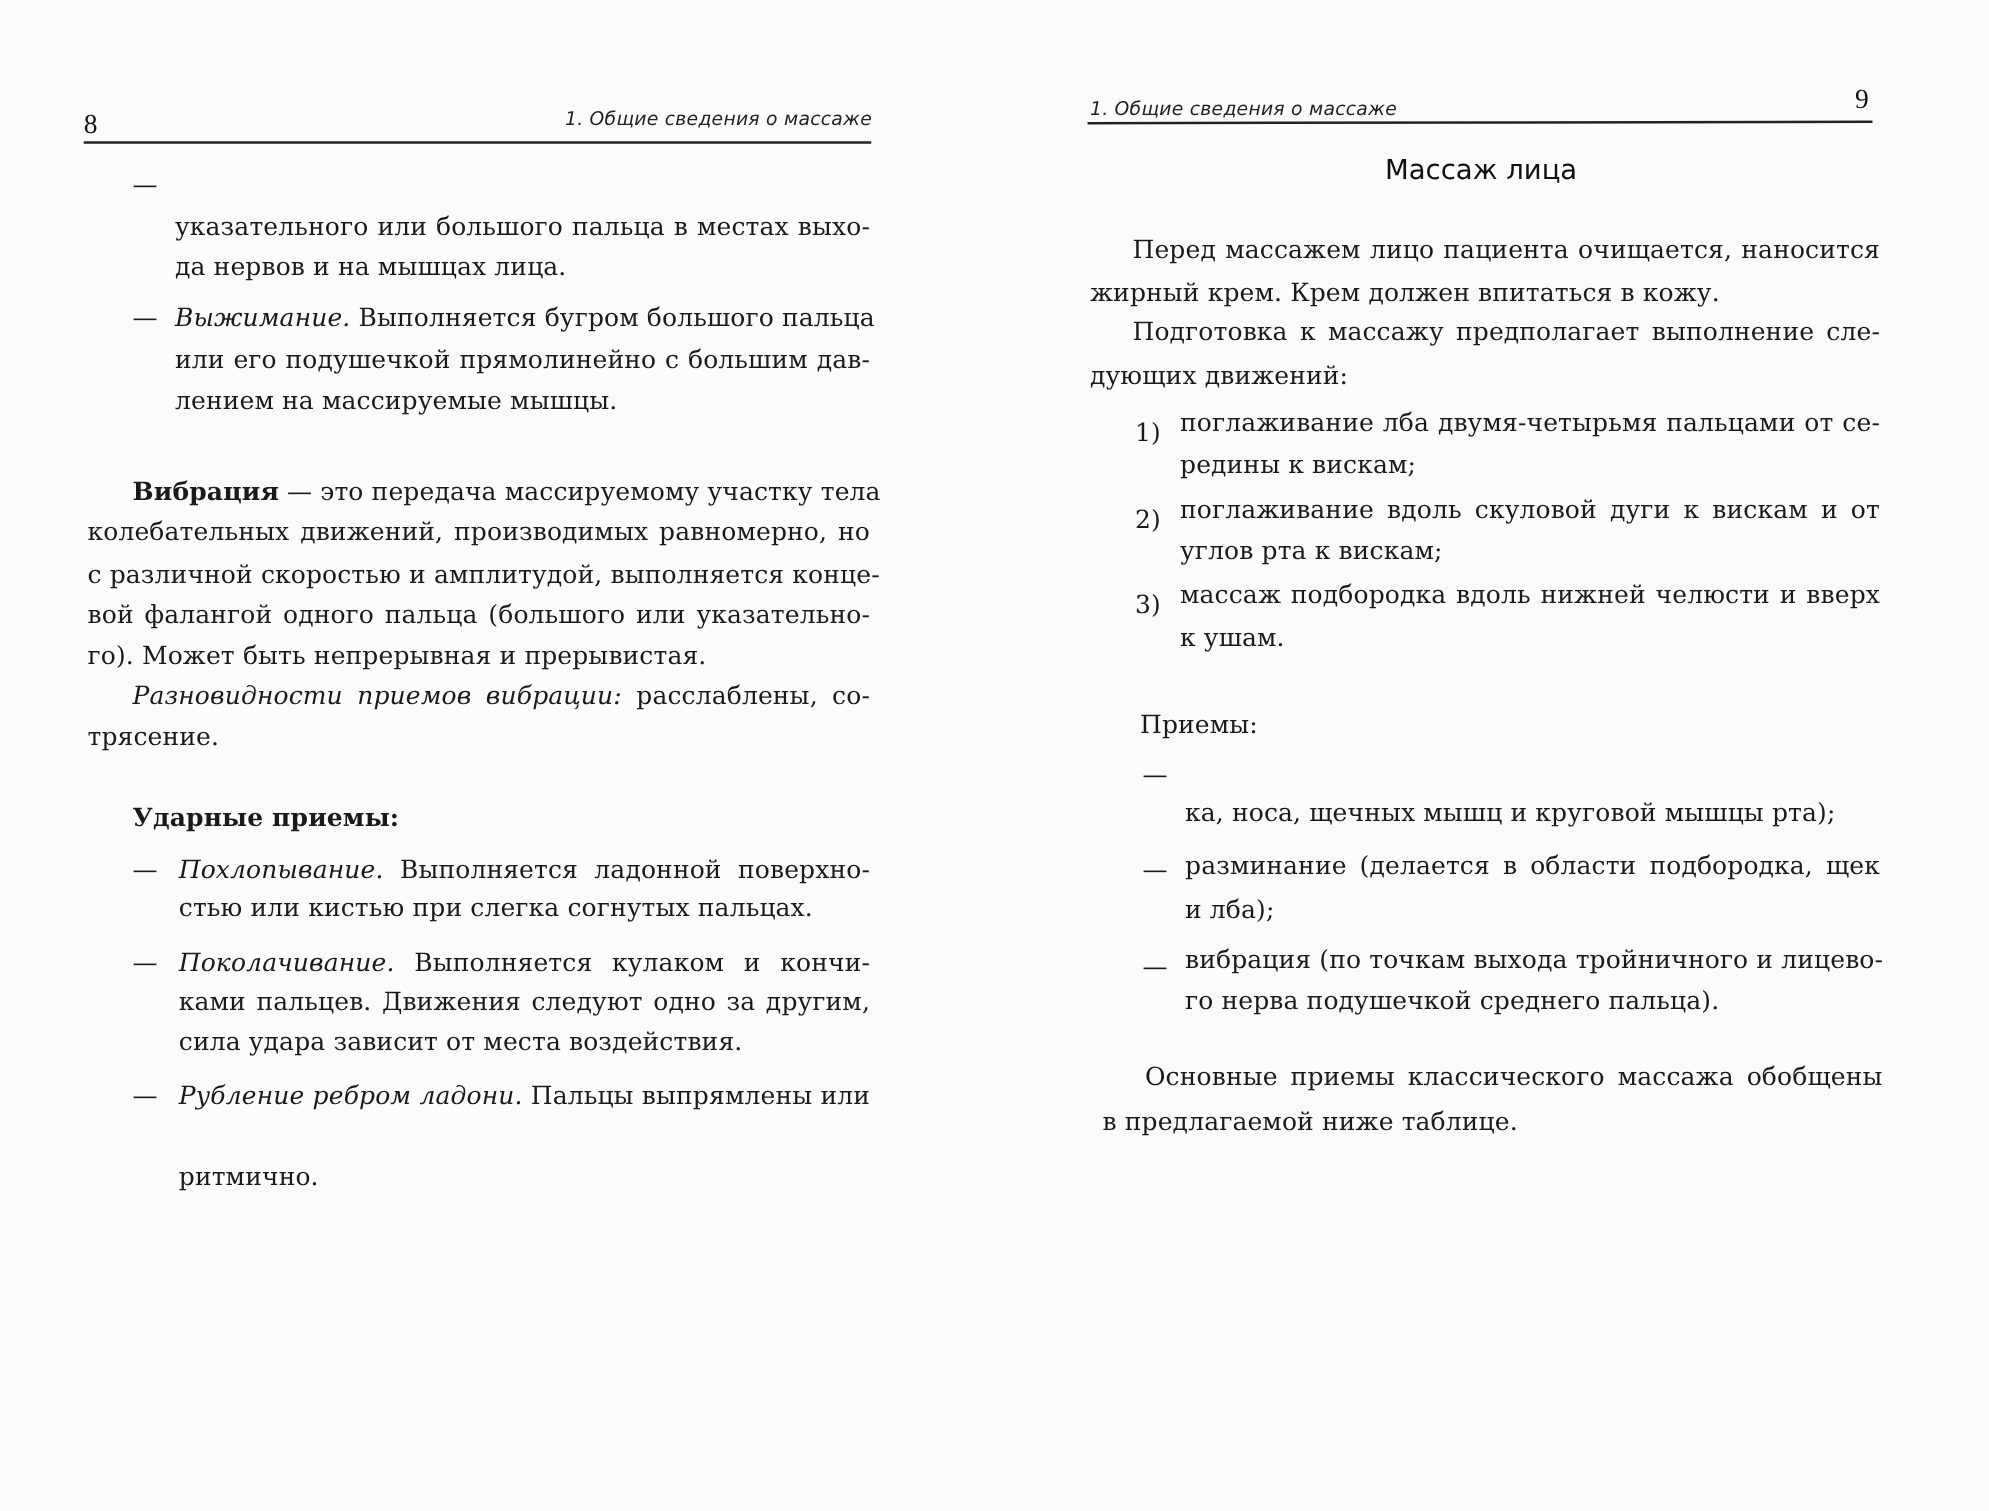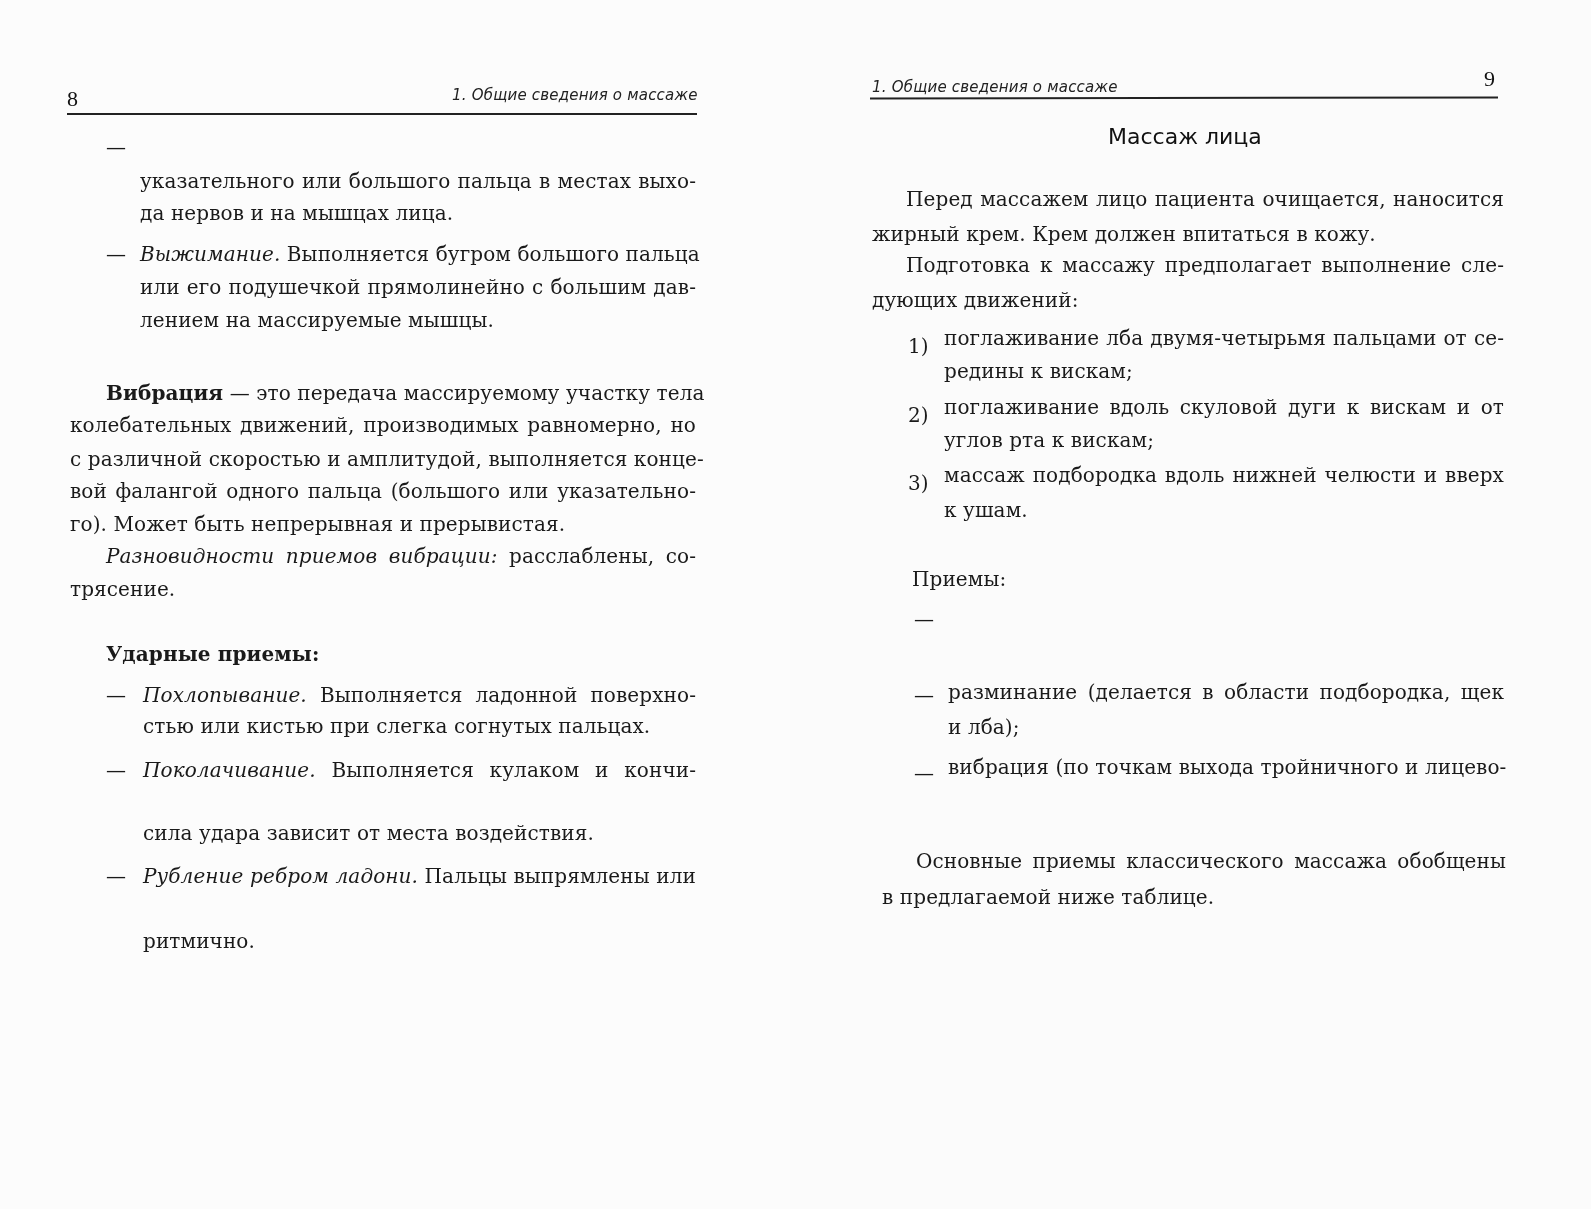--- a/index.html
+++ b/index.html
@@ -44,20 +44,21 @@
   <div class="line" style="left:70px;top:576px;">трясение.</div>
 
   <div class="line bold" style="left:106px;top:641px;">Ударные приемы:</div>
 
   <div class="dash" style="left:106px;top:682px;">—</div>
   <div class="line j" style="left:143px;top:682px;width:553px;"><i>Похлопывание.</i><span> Выполняется ладонной поверхно-</span></div>
   <div class="line" style="left:143px;top:713px;">стью или кистью при слегка согнутых пальцах.</div>
 
   <div class="dash" style="left:106px;top:757px;">—</div>
   <div class="line j" style="left:143px;top:757px;width:553px;"><i>Поколачивание.</i><span> Выполняется кулаком и кончи-</span></div>
+  <div class="line j" style="left:143px;top:788px;width:553px;">ками пальцев. Движения следуют одно за другим,</div>
   <div class="line" style="left:143px;top:820px;">сила удара зависит от места воздействия.</div>
 
   <div class="dash" style="left:106px;top:863px;">—</div>
   <div class="line j" style="left:143px;top:863px;width:553px;"><i>Рубление ребром ладони.</i><span> Пальцы выпрямлены или</span></div>
   <div class="line" style="left:143px;top:928px;">ритмично.</div>
 </div>
 
 <div class="page" id="page-right">
   <div class="hdr-title" style="left:82px;top:78px;">1. Общие сведения о массаже</div>
   <div class="hdr-num" style="left:694px;top:66px;">9</div>
@@ -78,23 +79,25 @@
   <div class="line j" style="left:154px;top:394px;width:560px;">поглаживание вдоль скуловой дуги к вискам и от</div>
   <div class="line" style="left:154px;top:427px;">углов рта к вискам;</div>
 
   <div class="line" style="left:118px;top:470px;">3)</div>
   <div class="line j" style="left:154px;top:462px;width:560px;">массаж подбородка вдоль нижней челюсти и вверх</div>
   <div class="line" style="left:154px;top:497px;">к ушам.</div>
 
   <div class="line" style="left:122px;top:566px;">Приемы:</div>
 
   <div class="dash" style="left:124px;top:606px;">—</div>
+  <div class="line" style="left:158px;top:637px;">ка, носа, щечных мышц и круговой мышцы рта);</div>
 
   <div class="dash" style="left:124px;top:682px;">—</div>
   <div class="line j" style="left:158px;top:679px;width:556px;">разминание (делается в области подбородка, щек</div>
   <div class="line" style="left:158px;top:714px;">и лба);</div>
 
   <div class="dash" style="left:124px;top:760px;">—</div>
   <div class="line j" style="left:158px;top:754px;width:556px;">вибрация (по точкам выхода тройничного и лицево-</div>
+  <div class="line" style="left:158px;top:787px;">го нерва подушечкой среднего пальца).</div>
 
   <div class="line j" style="left:126px;top:848px;width:590px;">Основные приемы классического массажа обобщены</div>
   <div class="line" style="left:92px;top:884px;">в предлагаемой ниже таблице.</div>
 </div>
 
 </body></html>

